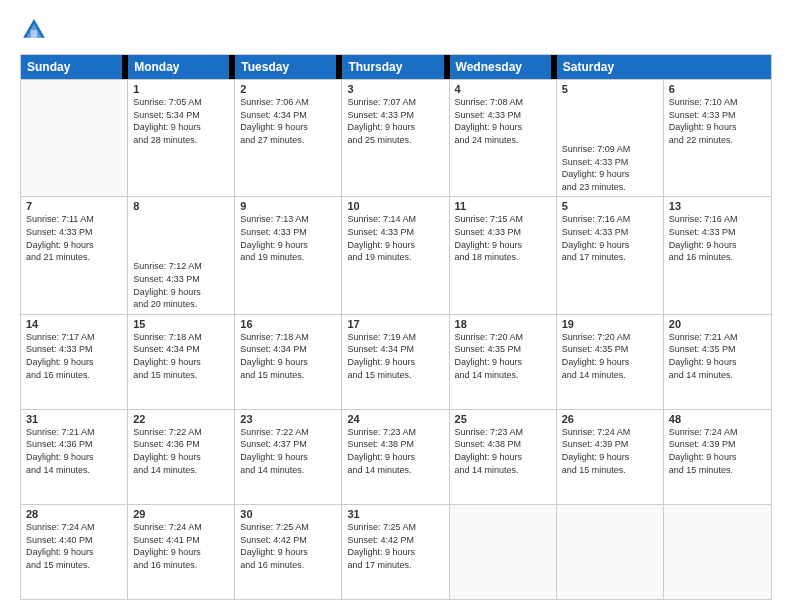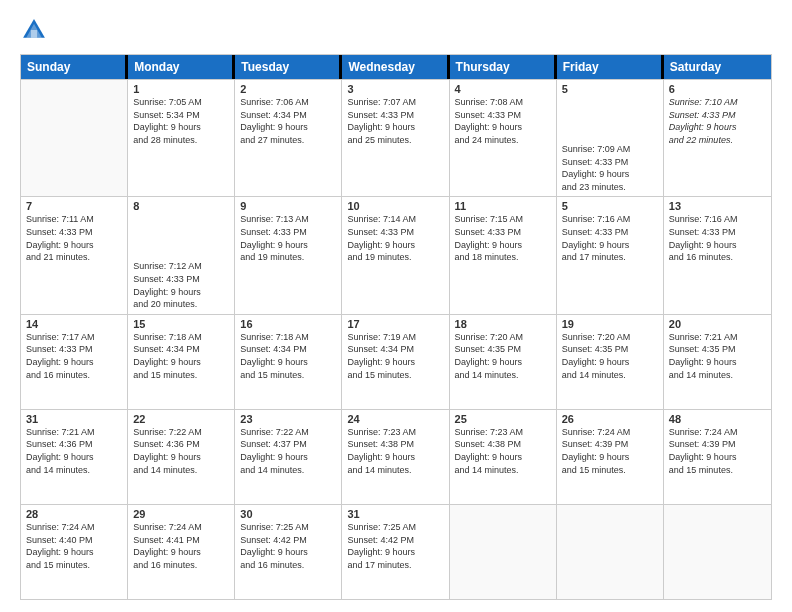--- a/index.html
+++ b/index.html
@@ -70,21 +70,21 @@
       display: grid;
       grid-template-columns: repeat(7, 1fr);
       background: #1a6fc4;
     }
     .cal-header-cell {
       color: #fff;
       font-size: 12px;
       font-weight: bold;
       padding: 5px 6px;
       text-align: left;
-      border-right: 3px solid #000000;
+      border-right: 6px solid #000000;
     }
     .cal-header-cell:last-child { border-right: none; }
     .cal-body {
       display: flex;
       flex-direction: column;
       flex: 1;
     }
     .cal-row {
       display: grid;
       grid-template-columns: repeat(7, 1fr);
@@ -134,23 +134,22 @@
       <div class="month-title"></div>
       <div class="subtitle"></div>
     </div>
   </div>
 
   <div class="calendar">
     <div class="cal-header" id="cal-header">
         <div class="cal-header-cell">Sunday</div>
         <div class="cal-header-cell">Monday</div>
         <div class="cal-header-cell">Tuesday</div>
+        <div class="cal-header-cell">Thursday</div>
         <div class="cal-header-cell">Wednesday</div>
-        <div class="cal-header-cell">Thursday</div>
-        <div class="cal-header-cell">Friday</div>
         <div class="cal-header-cell">Saturday</div>
       </div>
     <div class="cal-body" id="cal-body">
         <div class="cal-row">
           <div class="cal-cell empty"></div>
           <div class="cal-cell">
             <span class="day-num">1</span>
             <div class="cell-info" style="white-space: pre-line;">Sunrise: 7:05 AM
 Sunset: 5:34 PM
 Daylight: 9 hours
@@ -179,21 +178,21 @@
           </div>
           <div class="cal-cell">
             <span class="day-num">5</span>
             <div class="cell-info" style="white-space: pre-line; margin-top: 48px;">Sunrise: 7:09 AM
 Sunset: 4:33 PM
 Daylight: 9 hours
 and 23 minutes.</div>
           </div>
           <div class="cal-cell">
             <span class="day-num">6</span>
-            <div class="cell-info" style="white-space: pre-line; font-style: italic;">Sunrise: 7:10 AM
+            <div class="cell-info" style="white-space: pre-line;">Sunrise: 7:10 AM
 Sunset: 4:33 PM
 Daylight: 9 hours
 and 22 minutes.</div>
           </div>
         </div>
         <div class="cal-row">
           <div class="cal-cell">
             <span class="day-num">7</span>
             <div class="cell-info" style="white-space: pre-line;">Sunrise: 7:11 AM
 Sunset: 4:33 PM

